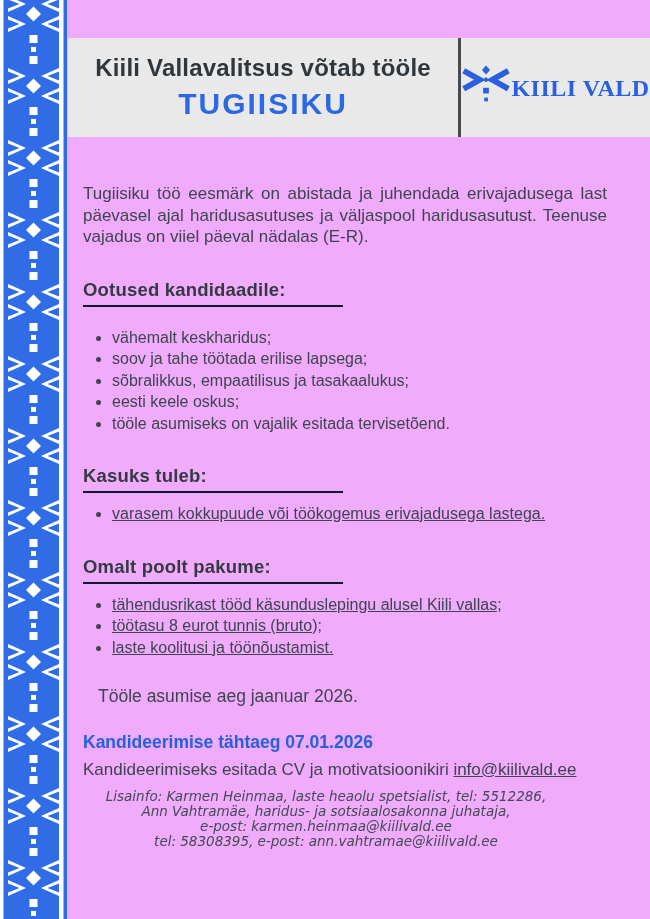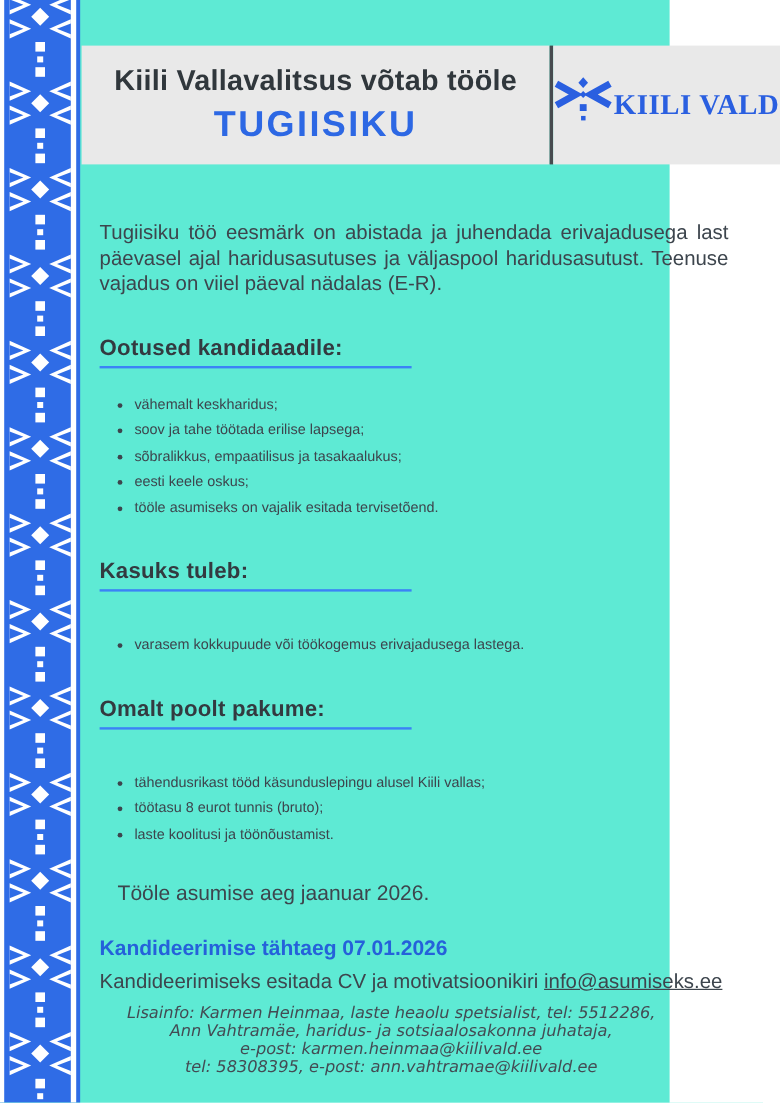--- a/index.html
+++ b/index.html
@@ -1,21 +1,21 @@
 <!DOCTYPE html>
 <html><head>
 <meta charset="utf-8">
 <style>
   html,body{margin:0;padding:0;}
   body{
     width:650px;height:919px;background:#ffffff;
     font-family:"Liberation Sans","DejaVu Sans",sans-serif;
     color:#3d444c;overflow:hidden;
   }
-  .poster{position:relative;width:558px;height:919px;background:#5eead4;}
+  .poster{position:relative;width:650px;height:919px;background:#f0abfc;}
 
   
   .border-strip{position:absolute;left:0;top:0;width:67px;height:919px;}
 
   
   .header{position:absolute;left:68px;top:38px;width:582px;height:99px;display:flex;}
   .header-left{
     width:390px;background:#e9e9e9;display:flex;flex-direction:column;
     justify-content:center;align-items:center;gap:5px;
   }
@@ -26,25 +26,25 @@
   }
   .title1{font-size:24px;font-weight:bold;color:#30373c;letter-spacing:.2px;}
   .title2{font-size:30px;font-weight:bold;color:#2d68e4;letter-spacing:2px;}
   .logo-text{font-size:24px;font-weight:bold;color:#2a5fe0;letter-spacing:.5px;margin-top:1px;}
 
   
   .content{position:absolute;left:83px;top:183px;width:524px;}
   .intro{margin:0;font-size:17px;line-height:21.5px;text-align:justify;color:#3d454d;}
   h3.section{
     margin:32px 0 0 0;font-size:18.5px;line-height:20px;font-weight:bold;color:#333a40;
-    width:260px;border-bottom:2px solid #3b82f6;padding-bottom:5px;box-sizing:border-box;
+    width:260px;border-bottom:2px solid #0f172a;padding-bottom:5px;box-sizing:border-box;
     letter-spacing:.2px;
   }
-  ul.bullets{margin:20px 0 0 0;padding-left:29px;font-size:12px;line-height:21.5px;color:#3d454d;}
-  ul.tight{margin-top:34px;}
+  ul.bullets{margin:20px 0 0 0;padding-left:29px;font-size:16px;line-height:21.5px;color:#3d454d;}
+  ul.tight{margin-top:10px;text-decoration:underline;}
   ul.bullets li{margin:0;}
   .start-date{margin:28px 0 0 15px;font-size:17.5px;color:#3d454d;}
   .deadline{margin:25px 0 0 0;font-size:17.5px;font-weight:bold;color:#2561da;}
   .apply{margin:7px 0 0 0;font-size:17px;color:#3d454d;}
   .apply a{color:#3d454d;text-decoration:underline;}
   .contact{
     margin:9px 0 0 0;width:486px;text-align:center;
     font-size:13.5px;line-height:15px;font-style:italic;color:#434b53;
     font-family:"DejaVu Sans","Liberation Sans",sans-serif;
   }
@@ -139,21 +139,21 @@
     <ul class="bullets tight">
       <li>tähendusrikast tööd käsunduslepingu alusel Kiili vallas;</li>
       <li>töötasu 8 eurot tunnis (bruto);</li>
       <li>laste koolitusi ja töönõustamist.</li>
     </ul>
 
     <p class="start-date">Tööle asumise aeg jaanuar 2026.</p>
 
     <p class="deadline">Kandideerimise tähtaeg 07.01.2026</p>
 
-    <p class="apply"><span>Kandideerimiseks esitada CV ja motivatsioonikiri </span><a href="#">info@asumiseks.ee</a></p>
+    <p class="apply"><span>Kandideerimiseks esitada CV ja motivatsioonikiri </span><a href="#">info@kiilivald.ee</a></p>
 
     <div class="contact">
       <div>Lisainfo: Karmen Heinmaa, laste heaolu spetsialist, tel: 5512286,</div>
       <div>Ann Vahtramäe, haridus- ja sotsiaalosakonna juhataja,</div>
       <div>e-post: karmen.heinmaa@kiilivald.ee</div>
       <div>tel: 58308395, e-post: ann.vahtramae@kiilivald.ee</div>
     </div>
 
   </div>
 </div>

